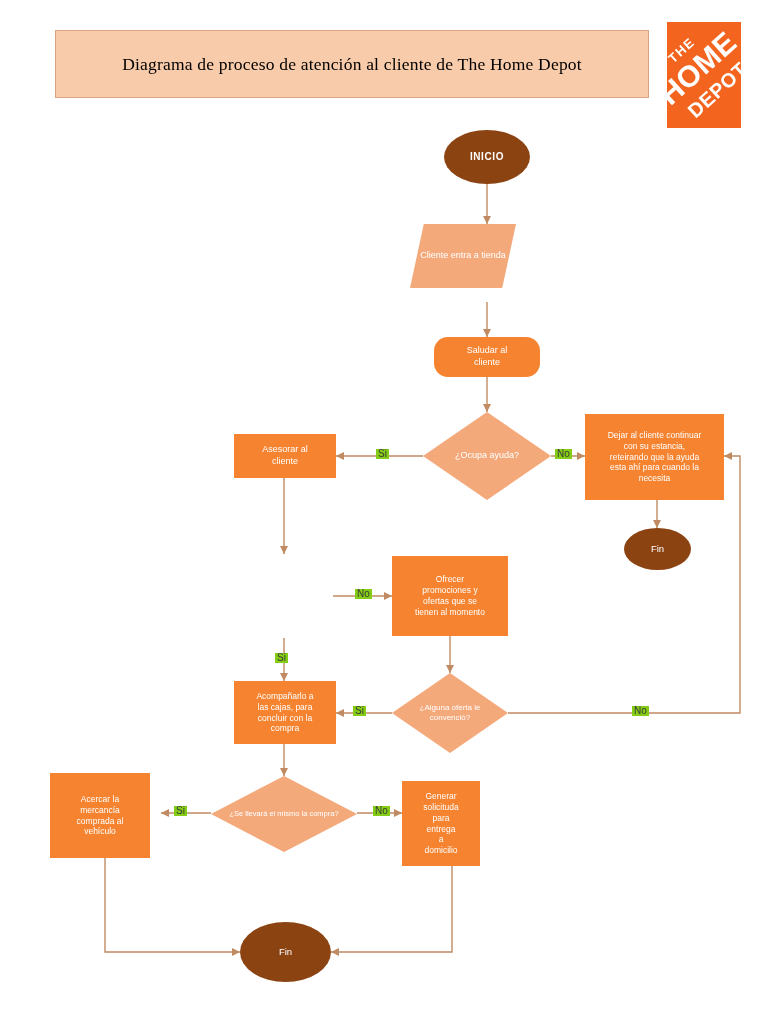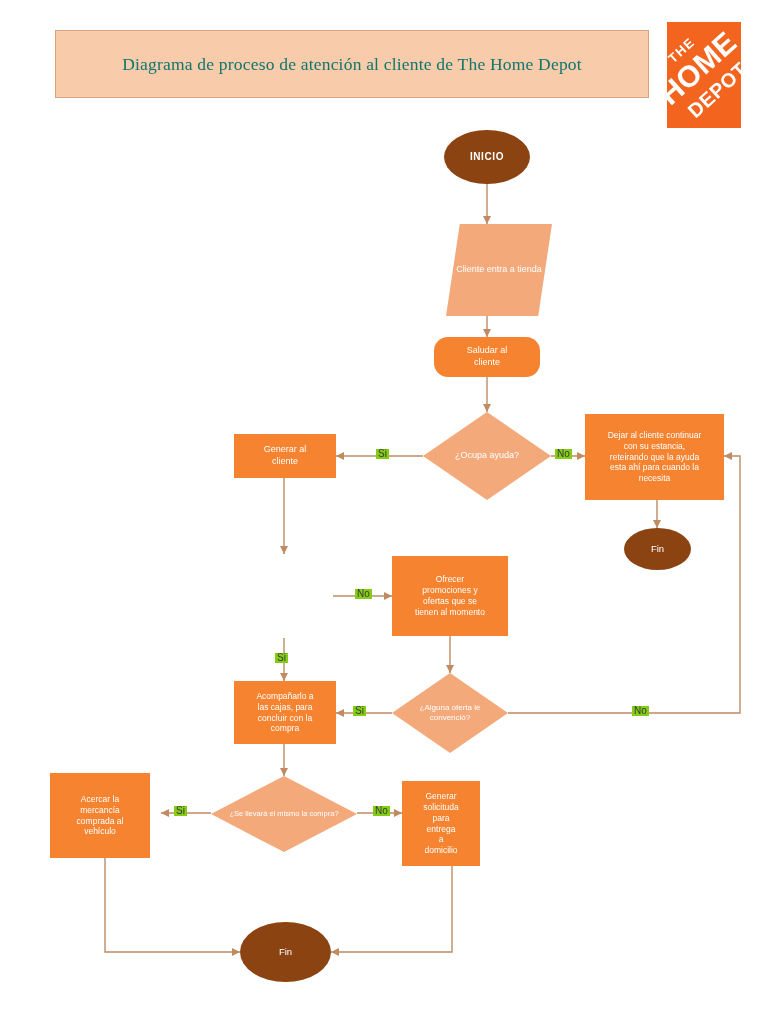--- a/index.html
+++ b/index.html
@@ -33,21 +33,21 @@
   .header-title {
     position: absolute;
     left: 0; top: 0;
     width: 100%;
     height: 100%;
     display: flex;
     align-items: center;
     justify-content: center;
     font-family: "Liberation Serif", serif;
     font-size: 17.5px;
-    color: #0f766e;
+    color: #000000;
     letter-spacing: 0.2px;
     text-align: center;
     padding: 0 14px;
     box-sizing: border-box;
   }
   .logo {
     position: absolute;
     left: 667px;
     top: 22px;
     width: 74px;
@@ -194,36 +194,36 @@
       <path d="M105,858 L105,952 L240,952"></path>
 
       <path d="M452,858 L452,952 L331,952"></path>
     </g>
   </svg>
 
   <div class="node term" style="left:444px; top:130px; width:86px; height:54px; font-size:10px; font-weight:bold; letter-spacing:.6px;">
     <span class="txt">INICIO</span>
   </div>
 
-  <div class="para-wrap" style="left:446px; top:224px; width:106px; height:92px;">
+  <div class="para-wrap" style="left:410px; top:224px; width:106px; height:64px;">
     <div class="para-shape"></div>
     <div class="shape-label" style="font-size:9px;">Cliente entra a tienda</div>
   </div>
 
   <div class="node rect" style="left:434px; top:337px; width:106px; height:40px; font-size:9px;border-radius:14px;">
     <span class="txt">Saludar al cliente</span>
   </div>
 
   <div class="diamond-wrap" style="left:423px; top:412px; width:128px; height:88px;">
     <div class="diamond-shape"></div>
     <div class="shape-label" style="font-size:9px;">¿Ocupa ayuda?</div>
   </div>
 
   <div class="node rect" style="left:234px; top:434px; width:102px; height:44px; font-size:9px;">
-    <span class="txt">Generar al cliente</span>
+    <span class="txt">Asesorar al cliente</span>
   </div>
 
   <div class="node rect" style="left:585px; top:414px; width:139px; height:86px; font-size:8.5px;">
     <span class="txt">Dejar al cliente continuar con su estancia, reteirando que la ayuda esta ahí para cuando la necesita</span>
   </div>
 
   <div class="node term" style="left:624px; top:528px; width:67px; height:42px; font-size:9.5px;">
     <span class="txt">Fin</span>
   </div>
 

